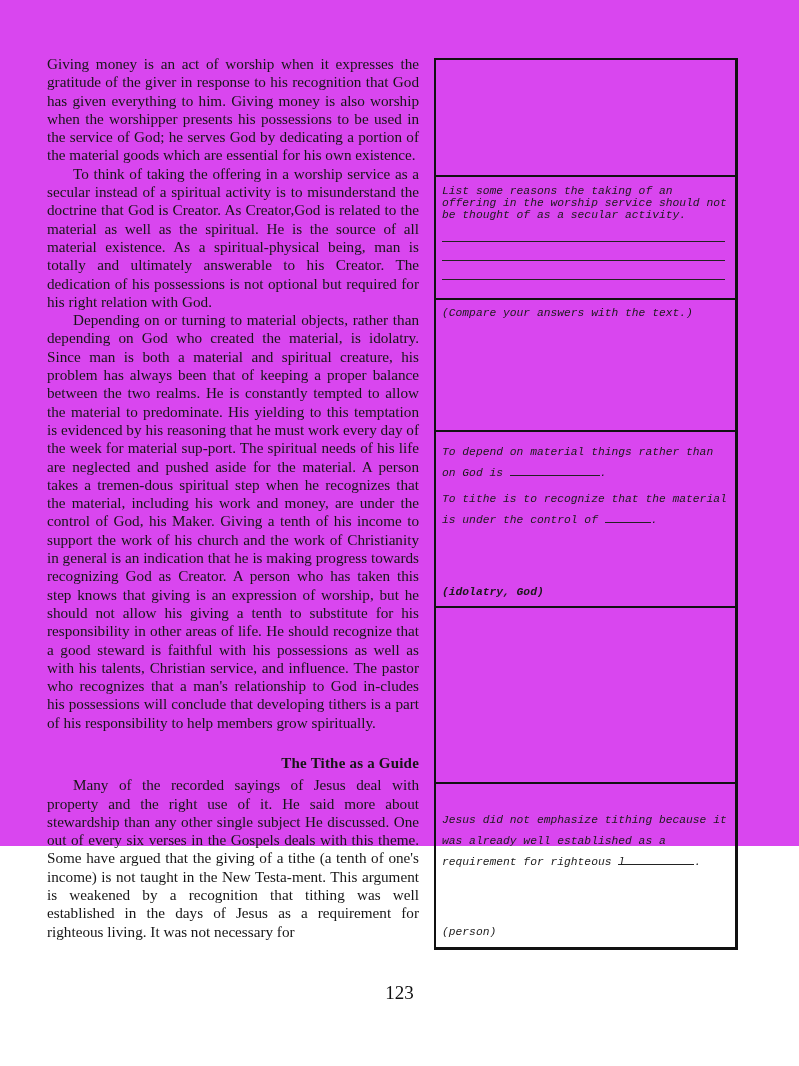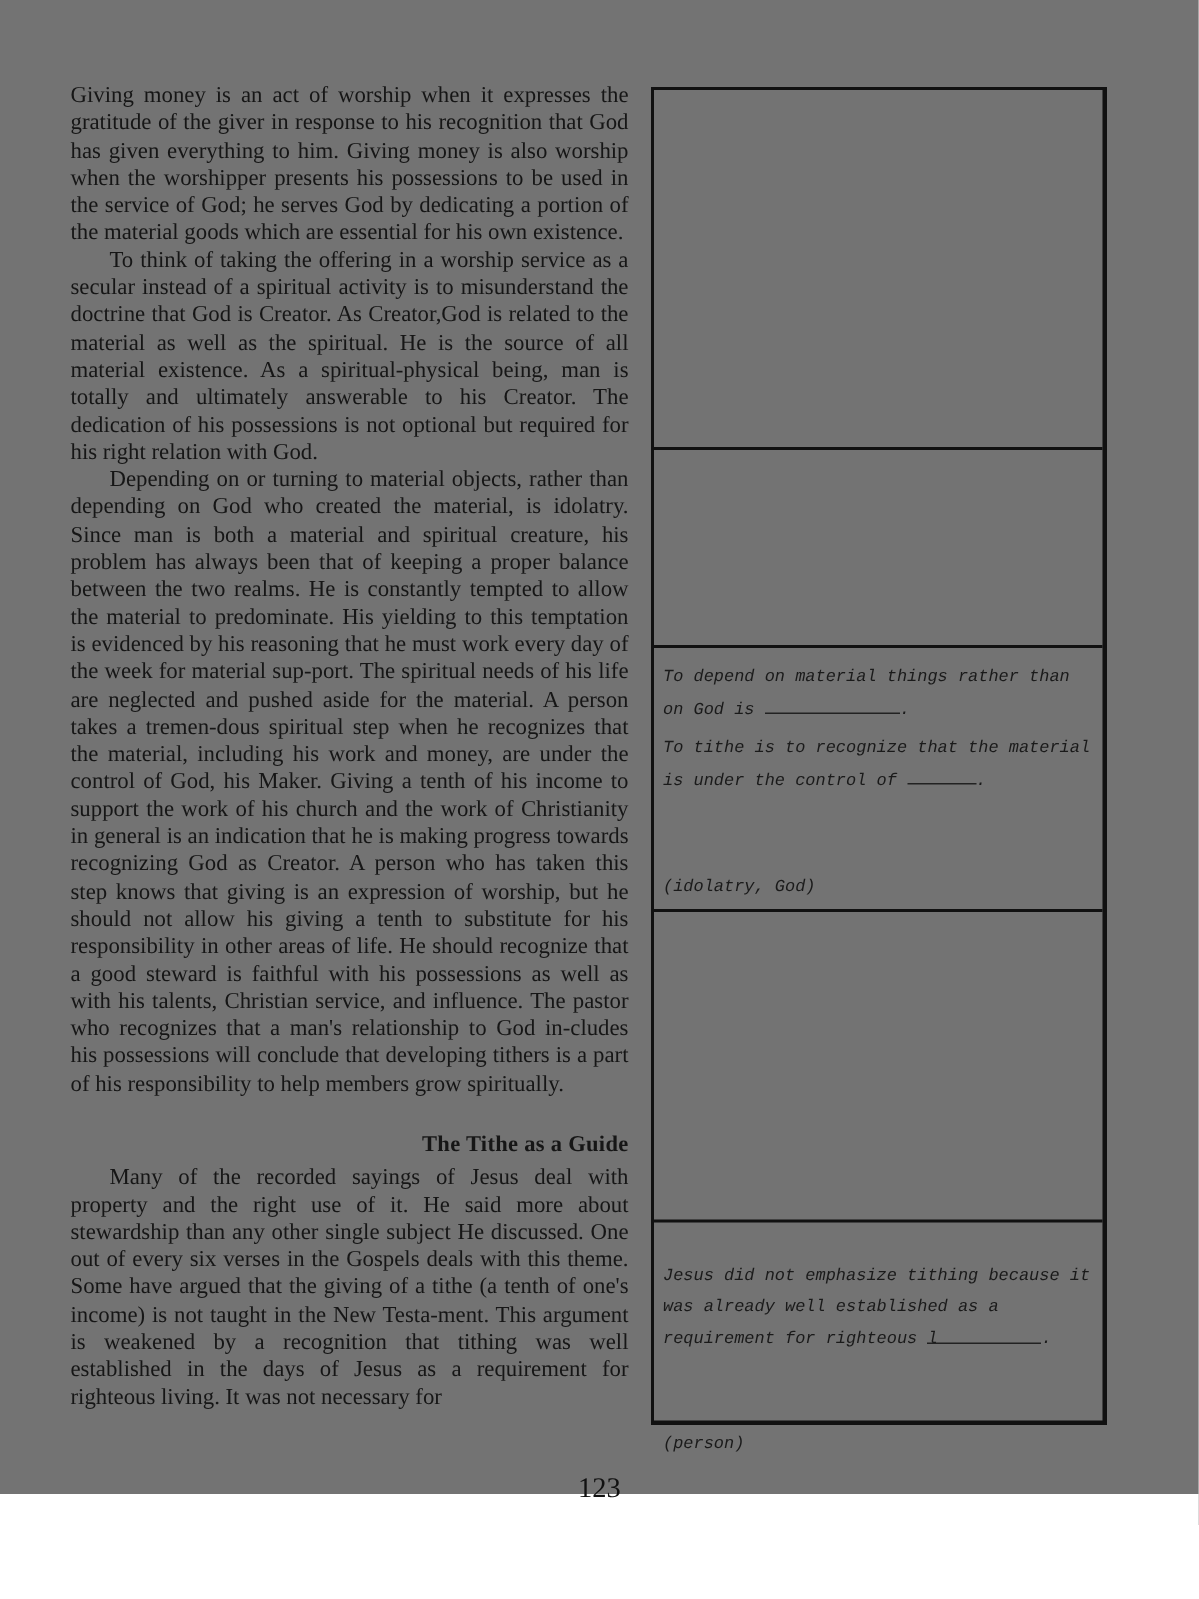--- a/index.html
+++ b/index.html
@@ -1,17 +1,17 @@
 <!DOCTYPE html>
 <html><head>
 <meta charset="utf-8">
 <style>
   html, body { margin: 0; padding: 0; background: #ffffff; }
   body { width: 799px; height: 1066px; position: relative; overflow: hidden; color: #111; }
-  .page { position: absolute; left: 0; top: 0; width: 799px; height: 996px; background: #737373; }
+  .page { position: absolute; left: 0; top: 0; width: 799px; height: 846px; background: #d946ef; }
 
   .left-col {
     position: absolute; left: 47px; top: 55px; width: 372px;
     font-family: "Liberation Serif", "DejaVu Serif", serif;
     font-size: 15.2px; line-height: 18.3px; text-align: justify;
     color: #161616;
   }
   .left-col p { margin: 0; }
   .left-col p.indent { text-indent: 26px; }
   .section-heading {
@@ -52,38 +52,45 @@
     <p class="indent">To think of taking the offering in a worship service as a secular instead of a spiritual activity is to misunderstand the doctrine that God is Creator. As Creator,God is related to the material as well as the spiritual. He is the source of all material existence. As a spiritual-physical being, man is totally and ultimately answerable to his Creator. The dedication of his possessions is not optional but required for his right relation with God.</p>
     <p class="indent">Depending on or turning to material objects, rather than depending on God who created the material, is idolatry. Since man is both a material and spiritual creature, his problem has always been that of keeping a proper balance between the two realms. He is constantly tempted to allow the material to predominate. His yielding to this temptation is evidenced by his reasoning that he must work every day of the week for material sup-port. The spiritual needs of his life are neglected and pushed aside for the material. A person takes a tremen-dous spiritual step when he recognizes that the material, including his work and money, are under the control of God, his Maker. Giving a tenth of his income to support the work of his church and the work of Christianity in general is an indication that he is making progress towards recognizing God as Creator. A person who has taken this step knows that giving is an expression of worship, but he should not allow his giving a tenth to substitute for his responsibility in other areas of life. He should recognize that a good steward is faithful with his possessions as well as with his talents, Christian service, and influence. The pastor who recognizes that a man's relationship to God in-cludes his possessions will conclude that developing tithers is a part of his responsibility to help members grow spiritually.</p>
     <div class="section-heading">The Tithe as a Guide</div>
     <p class="indent">Many of the recorded sayings of Jesus deal with property and the right use of it. He said more about stewardship than any other single subject He discussed. One out of every six verses in the Gospels deals with this theme. Some have argued that the giving of a tithe (a tenth of one's income) is not taught in the New Testa-ment. This argument is weakened by a recognition that tithing was well established in the days of Jesus as a requirement for righteous living. It was not necessary for</p>
   </div>
 
   <div class="frame workbook">
 
     <div class="panel" style="top:0; height:115px;"></div>
 
+    <div class="panel divider" style="top:115px; height:123px;">
+      <div class="q-text" style="top:8px;">List some reasons the taking of an offering in the worship service should not be thought of as a secular activity.</div>
+      <div class="answer-line" style="top:64px;"></div>
+      <div class="answer-line" style="top:83px;"></div>
+      <div class="answer-line" style="top:102px;"></div>
+      <div class="answer" style="top:130px;">(Compare your answers with the text.)</div>
+    </div>
 
     <div class="panel divider" style="top:238px; height:132px;"></div>
 
     <div class="panel divider" style="top:370px; height:176px;">
       <div class="q-text loose" style="top:10px;">
         <span>To depend on material things rather than on God is</span>
         <span class="blank" style="width:90px;"></span><span>.</span>
       </div>
       <div class="q-text loose" style="top:57px;">
         <span>To tithe is to recognize that the material is under the control of</span>
         <span class="blank" style="width:46px;"></span><span>.</span>
       </div>
-      <div class="answer" style="top:154px;">(idolatry, God)</div>
+      <div class="answer" style="top:154px;font-weight:bold;">(idolatry, God)</div>
     </div>
 
     <div class="panel divider" style="top:546px; height:176px;"></div>
 
-    <div class="panel divider" style="top:753px; height:170px;">
+    <div class="panel divider" style="top:722px; height:170px;">
       <div class="q-text loose" style="top:26px;">
         <span>Jesus did not emphasize tithing because it was already well established as a requirement for righteous</span>
         <span class="blank" style="width:76px;"><span>l</span></span><span>.</span>
       </div>
       <div class="answer" style="top:142px;">(person)</div>
     </div>
 
   </div>
 
   <div class="page-number">123</div>

